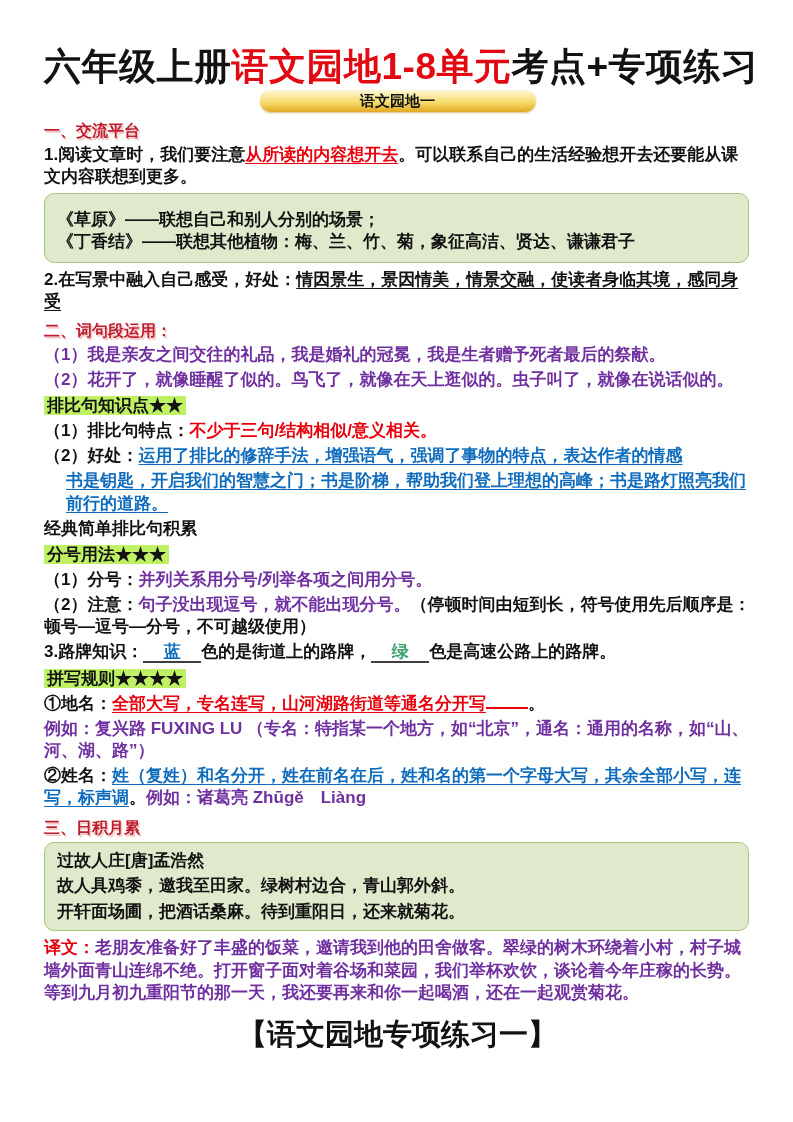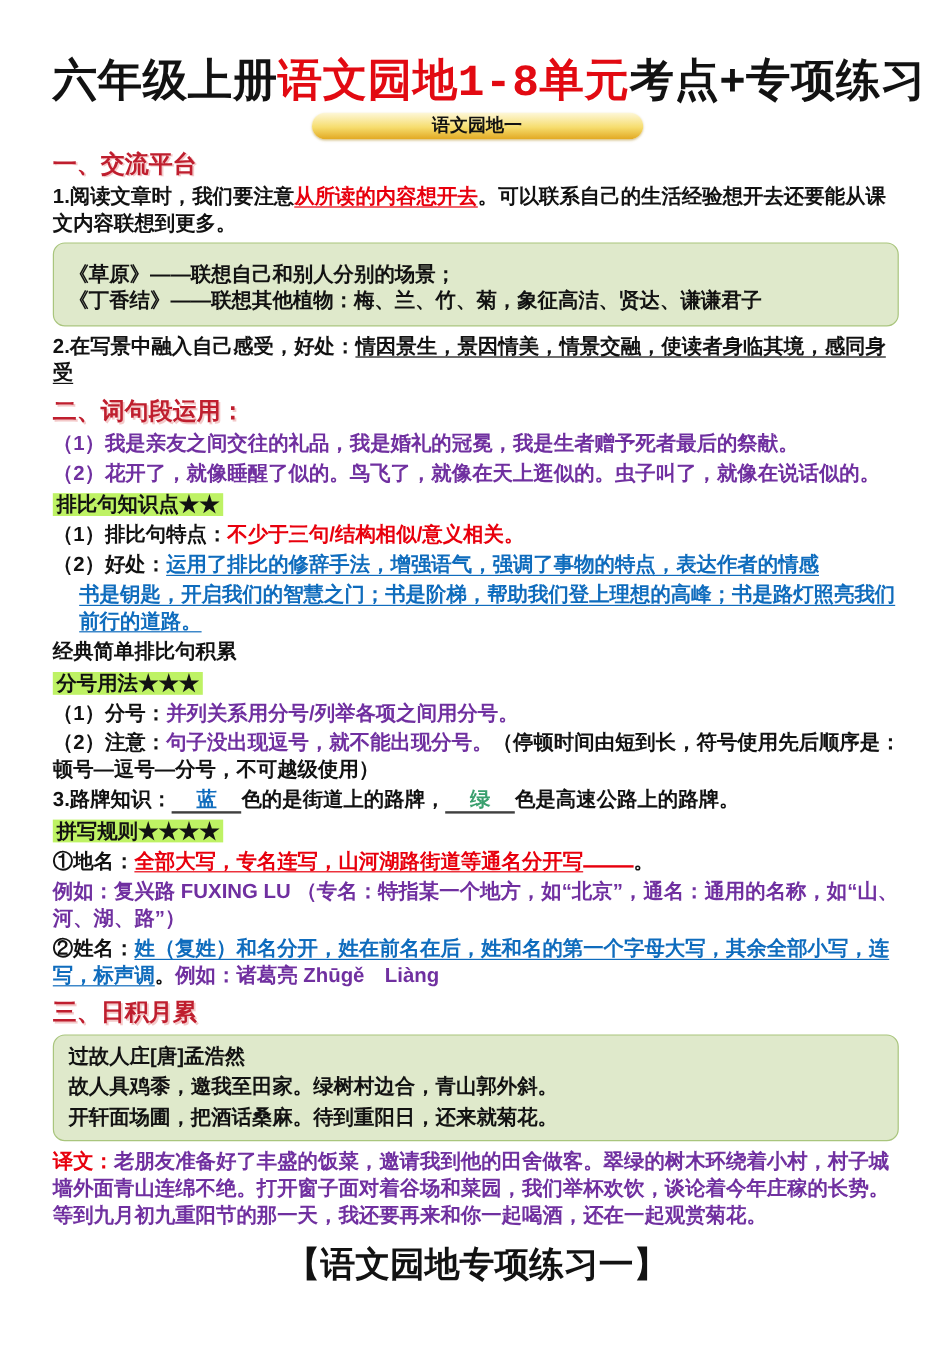--- a/index.html
+++ b/index.html
@@ -13,30 +13,30 @@
     color:#121212;
     font-size:17px;
     line-height:1.32;
     overflow:hidden;
   }
   .title {
     font-size:37px; line-height:1.12; font-weight:900;
     text-align:center; letter-spacing:0.5px; margin:0;
     white-space:nowrap;
   }
-  .title .tred { color:#e20a12;font-family:Liberation Mono, monospace; }
+  .title .tred { color:#e20a12; }
   .badge {
     width:276px; margin:3px auto 8px auto;
     text-align:center; font-size:15px; line-height:1.45;
     border-radius:20px;
     background:linear-gradient(180deg,#fdf7d8 0%,#f6dd6e 55%,#e2a922 100%);
     box-shadow:0 1px 2px rgba(160,120,0,.45);
   }
   .sec {
-    color:#bf1e2e; font-size:20px; margin:7px 0 2px 0;
+    color:#bf1e2e; font-size:16px; margin:7px 0 2px 0;
     text-shadow:1.5px 1.5px 0 #f3c9c9;
   }
   p { margin:2.5px 0; }
   .gbox {
     background:#dfe9cb; border:1.5px solid #a9c57d; border-radius:10px;
     padding:15px 12px 8px 12px; margin:4px 2px 6px 0;
   }
   .gbox.center { text-align:left; line-height:1.5; padding-top:5px; padding-bottom:6px; }
   .red  { color:#e8000d; }
   .purple { color:#7030a0; }

